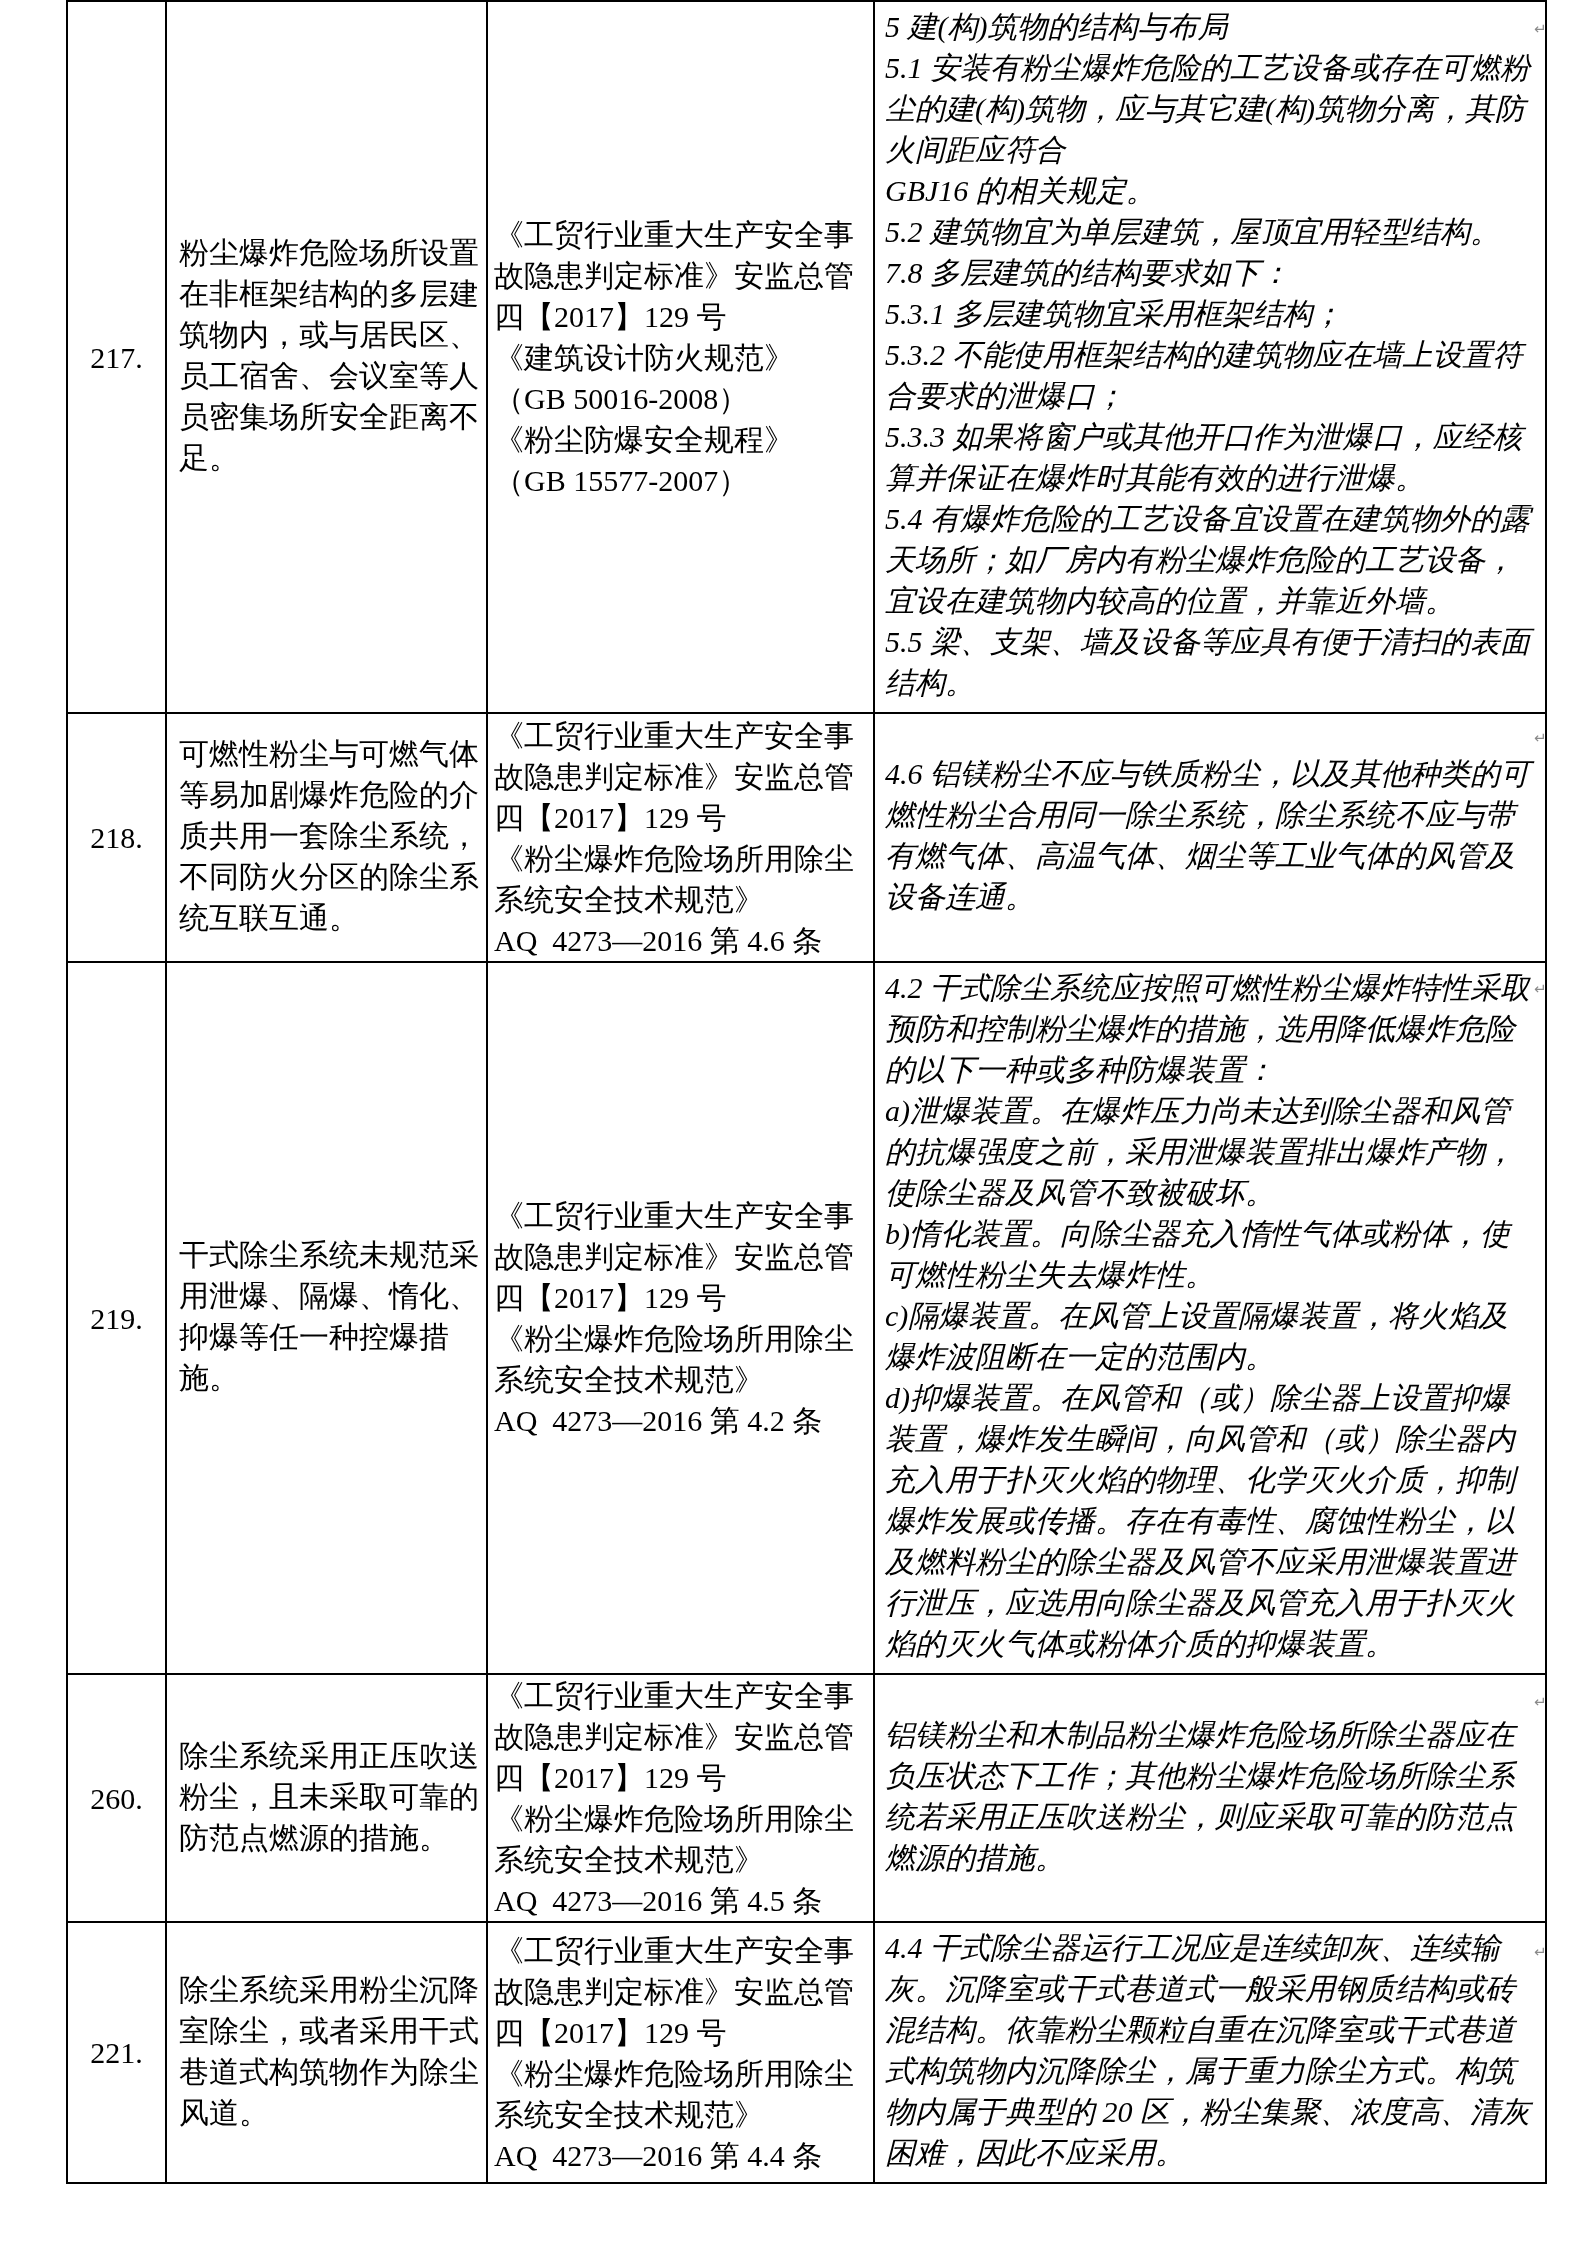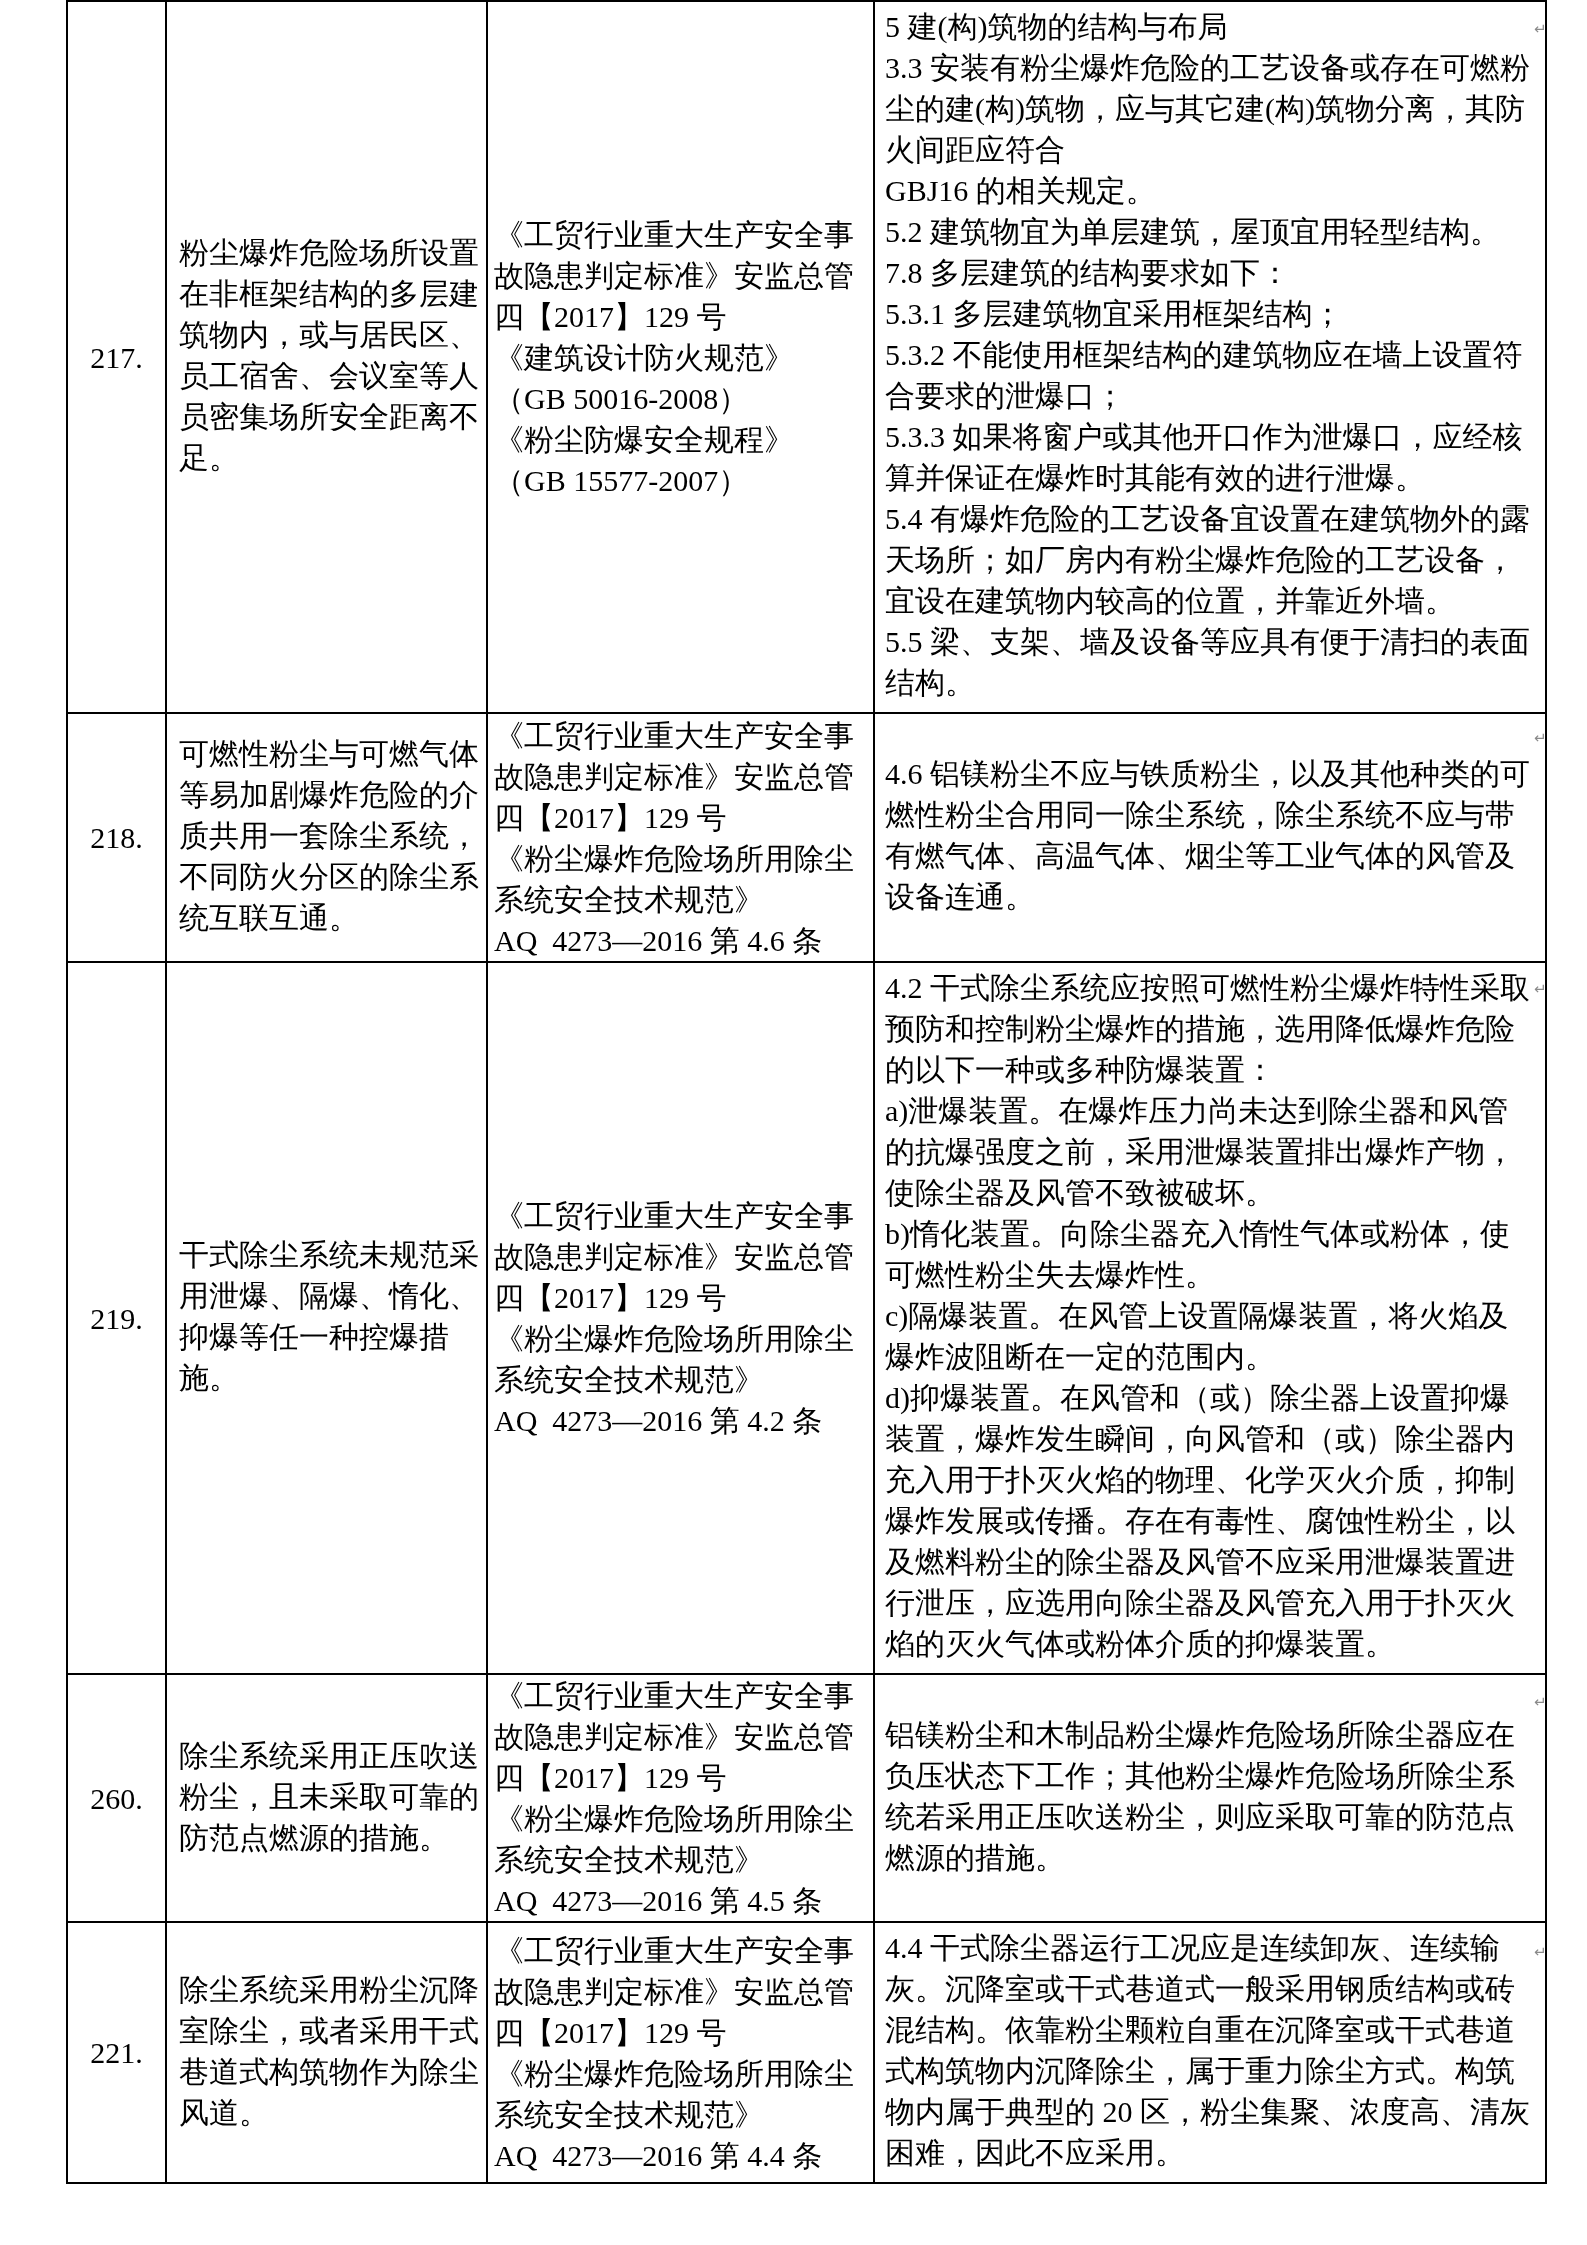--- a/index.html
+++ b/index.html
@@ -27,21 +27,21 @@
   tr.r-219 { height: 711px; }
   tr.r-220 { height: 248px; }
   tr.r-221 { height: 244px; }
   td.c-num {
     text-align: center;
     font-size: 31px;
     padding: 8px 2px;
   }
   td.c-desc  { padding: 0 4px 4px 12px; }
   td.c-basis { padding: 0 12px 0 6px; }
-  td.c-detail{ padding: 4px 12px 9px 10px; }
+  td.c-detail{ padding: 4px 12px 9px 10px; font-style: italic; }
   td p {
     margin: 0;
     white-space: pre-wrap;
     overflow-wrap: break-word;
   }
   .pmark {
     position: absolute;
     left: 1534px;
     color: #8a8a8a;
     font-size: 15px;
@@ -71,21 +71,21 @@
       <td class="c-desc">
         <p>粉尘爆炸危险场所设置在非框架结构的多层建筑物内，或与居民区、员工宿舍、会议室等人员密集场所安全距离不足。</p>
       </td>
       <td class="c-basis">
         <p>《工贸行业重大生产安全事故隐患判定标准》安监总管四【2017】129 号</p>
         <p>《建筑设计防火规范》（GB 50016-2008）</p>
         <p>《粉尘防爆安全规程》（GB 15577-2007）</p>
       </td>
       <td class="c-detail">
         <p>5 建(构)筑物的结构与布局</p>
-        <p>3.3 安装有粉尘爆炸危险的工艺设备或存在可燃粉尘的建(构)筑物，应与其它建(构)筑物分离，其防火间距应符合</p>
+        <p>5.1 安装有粉尘爆炸危险的工艺设备或存在可燃粉尘的建(构)筑物，应与其它建(构)筑物分离，其防火间距应符合</p>
         <p>GBJ16 的相关规定。</p>
         <p>5.2 建筑物宜为单层建筑，屋顶宜用轻型结构。</p>
         <p>7.8 多层建筑的结构要求如下：</p>
         <p>5.3.1 多层建筑物宜采用框架结构；</p>
         <p>5.3.2 不能使用框架结构的建筑物应在墙上设置符合要求的泄爆口；</p>
         <p>5.3.3 如果将窗户或其他开口作为泄爆口，应经核算并保证在爆炸时其能有效的进行泄爆。</p>
         <p>5.4 有爆炸危险的工艺设备宜设置在建筑物外的露天场所；如厂房内有粉尘爆炸危险的工艺设备，宜设在建筑物内较高的位置，并靠近外墙。</p>
         <p>5.5 梁、支架、墙及设备等应具有便于清扫的表面结构。</p>
       </td>
     </tr>

